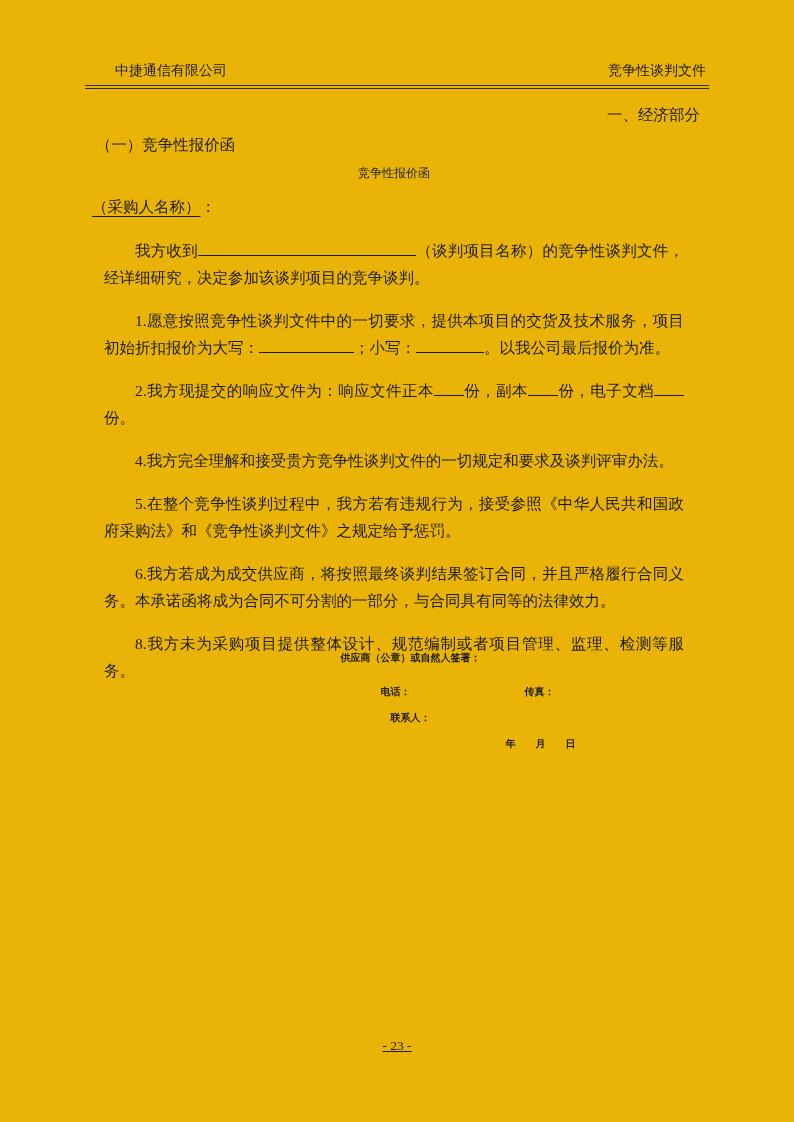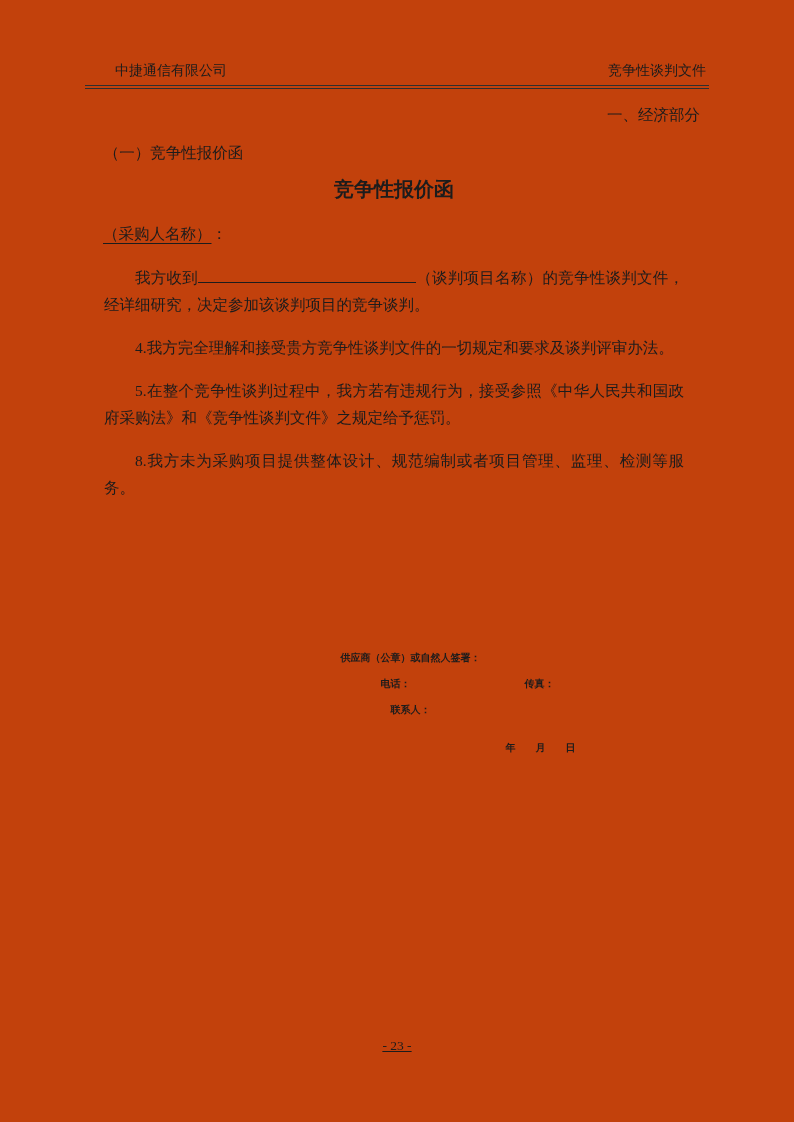--- a/index.html
+++ b/index.html
@@ -1,42 +1,42 @@
 <!DOCTYPE html>
 <html><head>
 <meta charset="utf-8">
 <style>
   html, body { margin: 0; padding: 0; background: #ffffff; }
   .page {
     position: relative;
     width: 794px; height: 1122px;
-    background: #c2410c;
+    background: #eab308;
     color: #1c1c1c;
     font-family: "Liberation Serif", "DejaVu Serif", serif;
     overflow: hidden;
   }
   .header {
     position: absolute; top: 62px; left: 115px; right: 88px;
     display: flex; justify-content: space-between;
     font-size: 14px; line-height: 18px;
   }
   .rule {
     position: absolute; top: 85px; left: 85px; right: 85px;
     height: 2px;
     border-top: 1.5px solid #2f2f2f;
     border-bottom: 1.5px solid #2f2f2f;
   }
   .content {
     position: absolute; top: 100px; left: 88px; width: 612px;
     font-size: 15.5px;
   }
   .h1 { margin: 0; line-height: 30px; text-indent: 2em; text-align: right; }
-  .h2 { margin: 8px; line-height: 29px; text-indent: 0.5em; }
-  .title { margin: 7px; line-height: 29px; font-size: 20px; font-weight: bold; text-align: center; }
-  .addressee { margin: 15px; line-height: 29px; }
+  .h2 { margin: 0; line-height: 29px; text-indent: 0.5em; }
+  .title { margin: 0; line-height: 29px; font-size: 12px; font-weight: normal; text-align: center; }
+  .addressee { margin: 4px; line-height: 29px; }
   .addressee .ul {
     text-decoration: underline;
     text-underline-offset: 4px;
     text-decoration-thickness: 1px;
   }
   .para {
     margin: 16px; line-height: 27px;
     text-indent: 2em; text-align: justify;
   }
   .blank {
@@ -44,22 +44,22 @@
     height: 14px;
     border-bottom: 1px solid #1c1c1c;
     vertical-align: baseline;
   }
   .num { font-weight: bold; }
   .sig {
     position: absolute; top: 645px; left: 115px; right: 88px;
     font-size: 10px; font-weight: bold; line-height: 26px; text-align: center;
   }
   .sig p { margin: 0; }
-  .sig .col1 { display: inline-block; width: 258px; }
-  .sig .date-line { padding-left: 260px; margin-top: 12px; }
+  .sig .col1 { display: inline-block; width: 258px; margin-top: 8px; }
+  .sig .date-line { padding-left: 260px; }
   .footer {
     position: absolute; top: 1038px; left: 0; right: 0;
     text-align: center; font-size: 13.5px; text-decoration: underline;
   }
 </style>
 </head>
 <body>
 
 <div class="page">
 
@@ -71,25 +71,28 @@
 
   <div class="content">
     <p class="h1">一、经济部分</p>
     <p class="h2">（一）竞争性报价函</p>
     <p class="title">竞争性报价函</p>
 
     <p class="addressee"><span class="ul">（采购人名称）</span><span>：</span></p>
 
     <p class="para"><span>我方收到</span><span class="blank" style="width:218px"></span><span>（谈判项目名称）的竞争性谈判文件，经详细研究，决定参加该谈判项目的竞争谈判。</span></p>
 
+    <p class="para"><span>1.愿意按照竞争性谈判文件中的一切要求，提供本项目的交货及技术服务，项目初始折扣报价为大写：</span><span class="blank" style="width:95px"></span><span>；小写：</span><span class="blank" style="width:68px"></span><span>。以我公司最后报价为准。</span></p>
 
+    <p class="para"><span>2.我方现提交的响应文件为：响应文件正本</span><span class="blank" style="width:30px"></span><span>份，副本</span><span class="blank" style="width:30px"></span><span>份，电子文档</span><span class="blank" style="width:30px"></span><span>份。</span></p>
 
 
     <p class="para">4.我方完全理解和接受贵方竞争性谈判文件的一切规定和要求及谈判评审办法。</p>
     <p class="para">5.在整个竞争性谈判过程中，我方若有违规行为，接受参照《中华人民共和国政府采购法》和《竞争性谈判文件》之规定给予惩罚。</p>
+    <p class="para">6.我方若成为成交供应商，将按照最终谈判结果签订合同，并且严格履行合同义务。本承诺函将成为合同不可分割的一部分，与合同具有同等的法律效力。</p>
     <p class="para">8.我方未为采购项目提供整体设计、规范编制或者项目管理、监理、检测等服务。</p>
   </div>
 
   <div class="sig">
     <p>供应商（公章）或自然人签署：</p>
     <p><span class="col1">电话：</span><span>传真：</span></p>
     <p>联系人：</p>
     <p class="date-line">年　　月　　日</p>
   </div>
 

